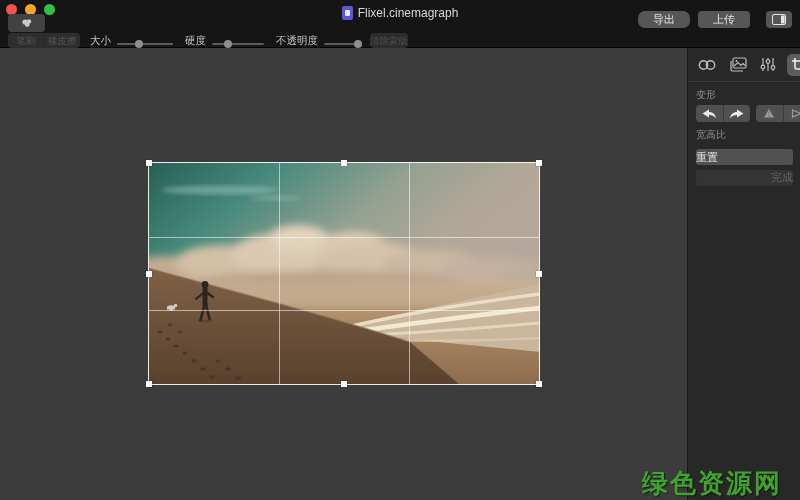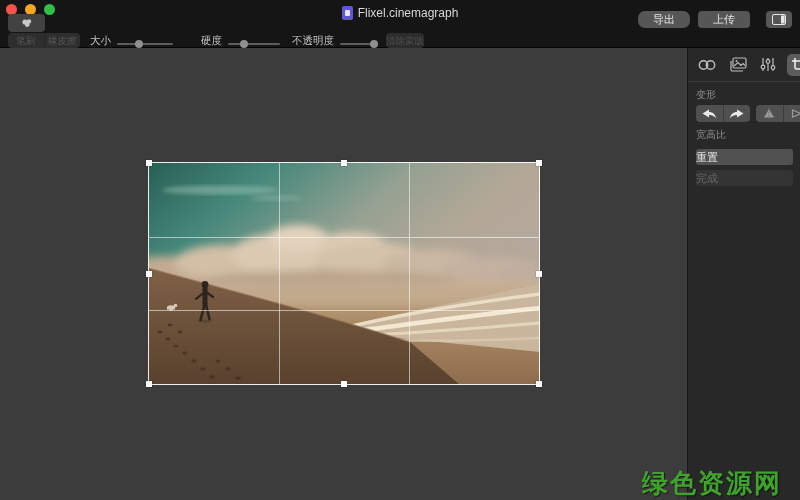--- a/index.html
+++ b/index.html
@@ -25,21 +25,21 @@
   .btn-toggle { right:8px; width:26px; display:flex; align-items:center; justify-content:center; }
   .mask-btn { position:absolute; top:14px; left:8px; width:37px; height:18px; background:#424242; border:none; border-radius:4px; display:flex; align-items:center; justify-content:center; }
 
   
   .toolbar { position:absolute; top:31px; left:0; height:17px; display:flex; align-items:flex-end; z-index:6; }
   .seg2 { margin-left:8px; width:72px; height:15px; display:flex; background:#2e2e2e; border-radius:4px; overflow:hidden; }
   .seg2 .seg { flex:1; color:#555555; font-size:9.5px; text-align:center; line-height:15px; white-space:nowrap; }
   .seg2 .seg:first-child { border-right:1px solid #262626; }
   .sl-label { color:#c6c6c6; font-size:10.5px; white-space:nowrap; }
   .lbl1 { margin-left:10px; }
-  .lbl2 { margin-left:28px; }
+  .lbl2 { margin-left:12px; }
   .lbl3 { margin-left:12px; }
   .slider { position:relative; height:9px; margin-left:6px; }
   .slider .track { position:absolute; top:4px; left:0; right:0; height:2px; background:#5c5c5c; border-radius:1px; }
   .slider .thumb { position:absolute; top:0.5px; width:8px; height:8px; border-radius:50%; background:#8f8f8f; }
   .s1 { width:56px; } .s2 { width:52px; } .s3 { width:38px; }
   .clear-btn { margin-left:8px; width:38px; height:15px; background:#2c2c2c; border:none; border-radius:4px; color:#4e4e4e; font-size:9.5px; line-height:15px; text-align:center; padding:0; white-space:nowrap; font-family:inherit; }
 
   
   .canvas { position:absolute; top:48px; left:0; width:687px; height:452px; background:#3c3c3c; }
   .photo { position:absolute; left:148px; top:114px; width:392px; height:223px; }
@@ -60,21 +60,21 @@
   .tab-btn { width:24px; height:22px; display:flex; align-items:center; justify-content:center; border:none; background:transparent; border-radius:5px; padding:0; }
   .tab-btn.active { background:#5c5c5c; }
   .side-label { color:#8f8f8f; font-size:10px; margin:6px 8px 3px; }
   .xf-row { display:flex; gap:6px; margin:0 8px; }
   .xf-group { flex:1; height:17px; display:flex; background:#505050; border-radius:4px; overflow:hidden; }
   .xf-btn { flex:1; display:flex; align-items:center; justify-content:center; border:none; background:transparent; padding:0; }
   .xf-group .xf-btn + .xf-btn { border-left:1px solid #3c3c3c; }
   .ratio-grid { display:grid; grid-template-columns:1fr 1fr; gap:1px; background:#202020; border:1px solid #202020; border-radius:4px; overflow:hidden; margin:2px 8px 0; }
   .ratio-cell { background:#3e3e3e; height:18px; line-height:18px; font-size:10px; color:#d2d2d2; text-align:center; }
   .reset-btn { display:block; margin:7px 8px 0; width:97px; height:16px; background:#515151; border:none; border-radius:3px; color:#e4e4e4; font-size:11px; line-height:16px; text-align:left; padding:0; font-family:inherit; }
-  .done-btn { display:block; margin:5px 8px 0; width:97px; height:16px; background:#343434; border:none; border-radius:3px; color:#686868; font-size:11px; line-height:16px; text-align:left; padding:0; font-family:Liberation Sans, sans-serif; }
+  .done-btn { display:block; margin:5px 8px 0; width:97px; height:16px; background:#343434; border:none; border-radius:3px; color:#686868; font-size:11px; line-height:16px; text-align:right; padding:0; font-family:Liberation Mono, monospace; }
 
   
   .watermark { position:absolute; right:2px; bottom:2px; width:156px; text-align:left; z-index:20; }
   .wm-title { font-size:26px; font-weight:bold; color:#3fa32c; letter-spacing:2px; line-height:30px; text-shadow:1px 1px 1px rgba(0,0,0,0.55); }
   .wm-url { margin-top:1px; font-size:14px; color:#3c9629; border-top:2px solid #2b621e; border-bottom:2px solid #2b621e; padding:0 0 1px; line-height:16px; }
 
   svg { display:block; }
 </style>
 </head>
 <body>

